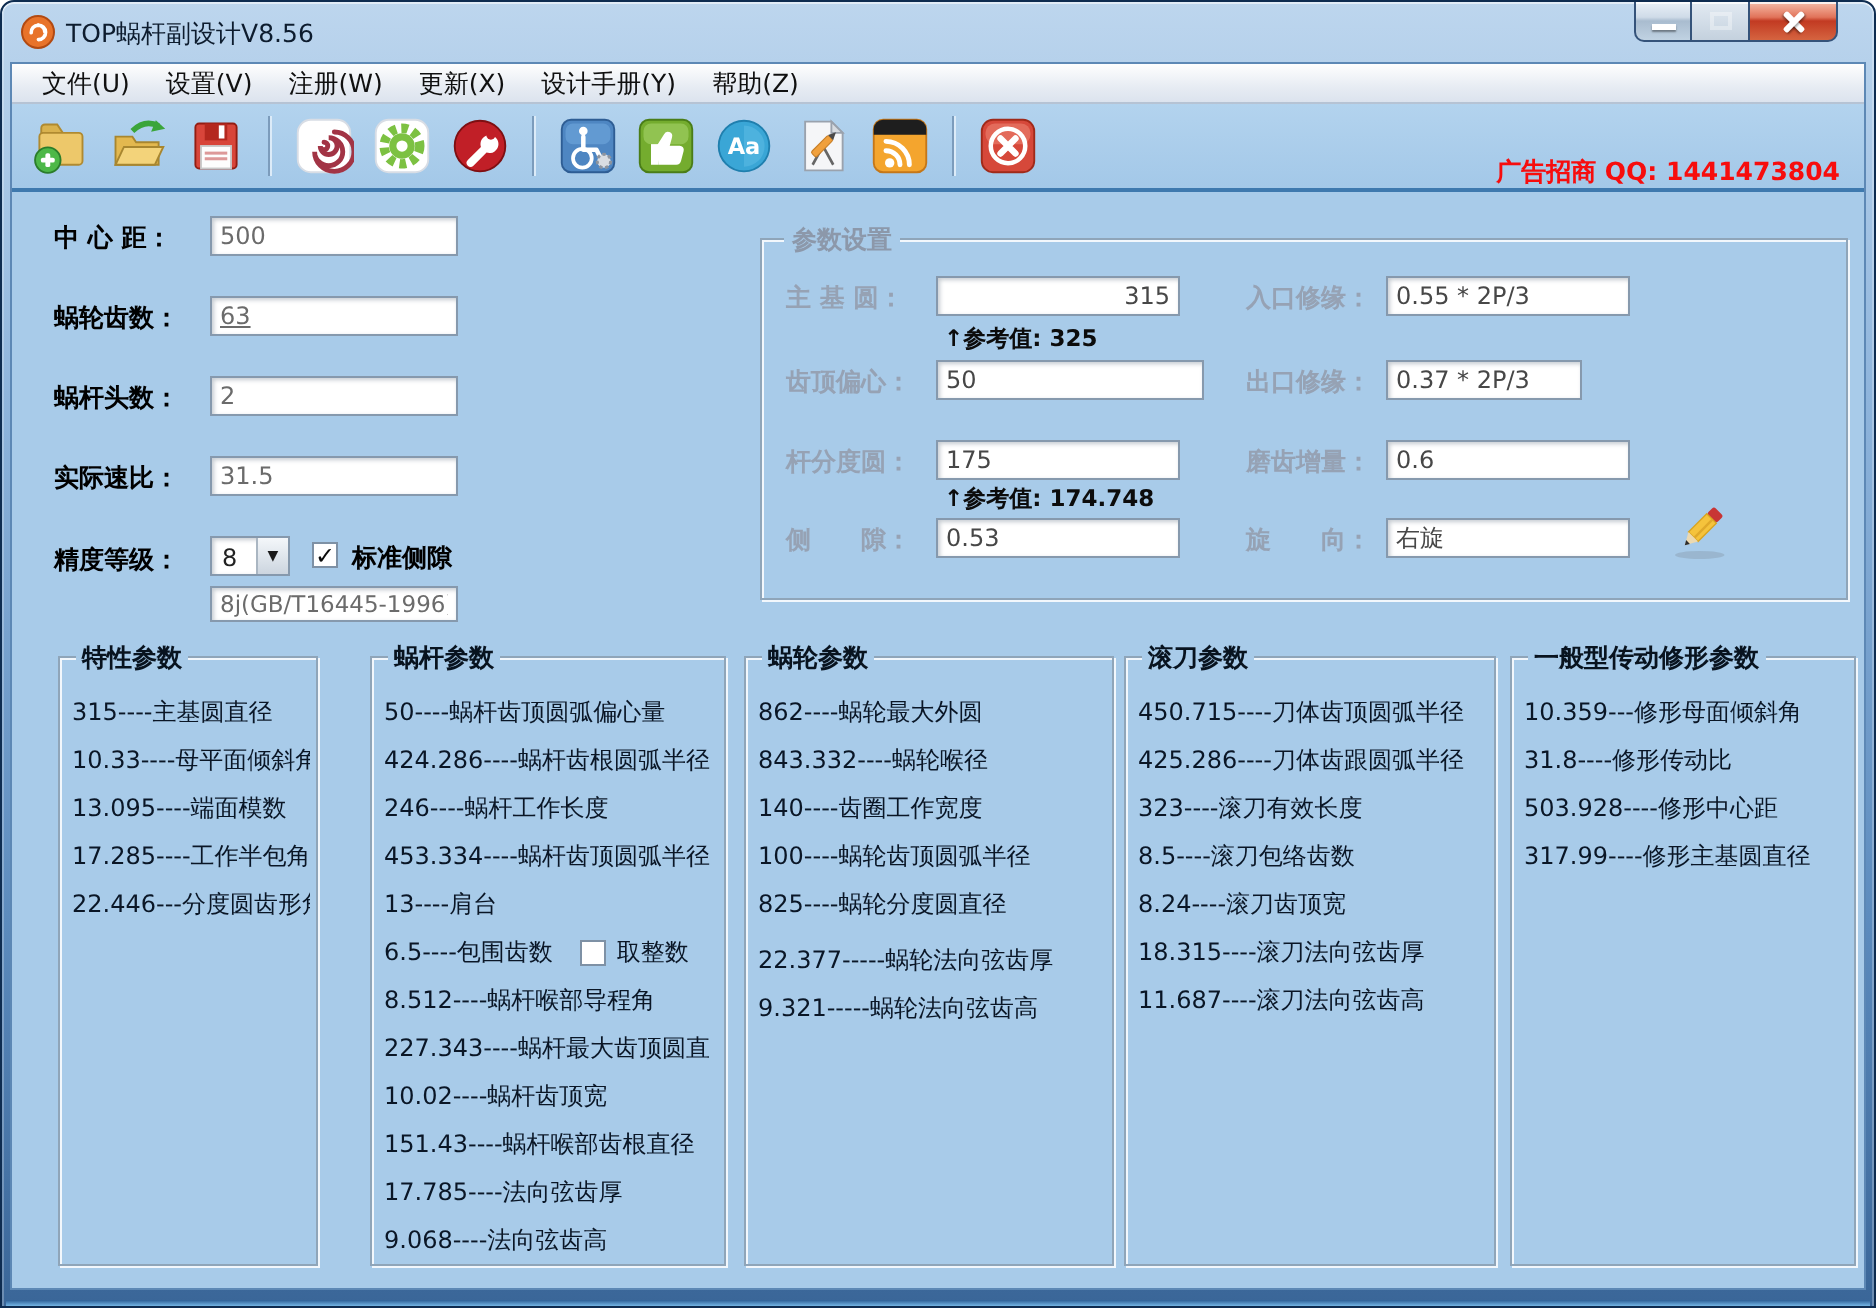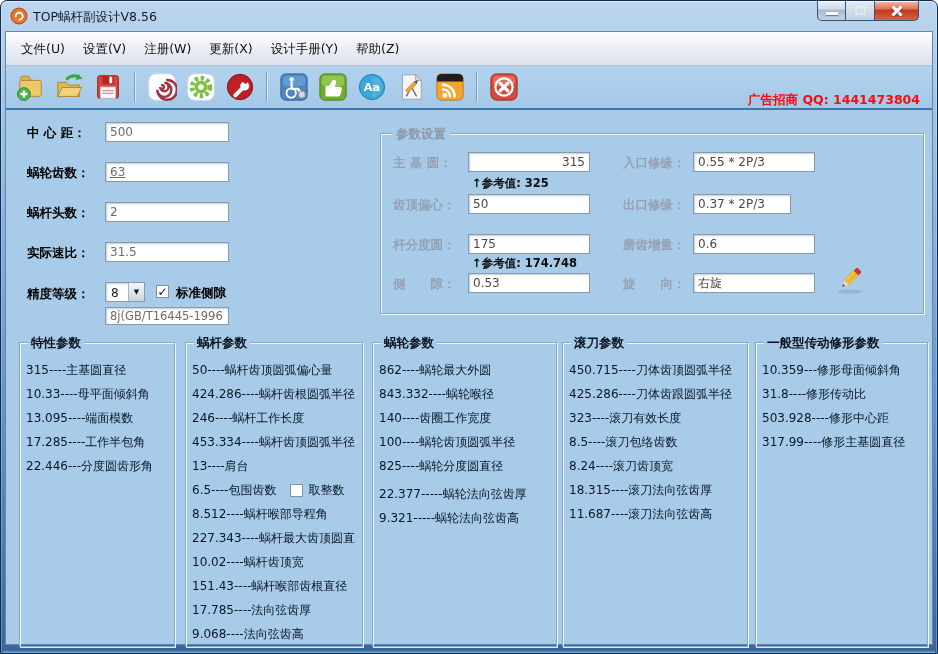--- a/index.html
+++ b/index.html
@@ -27,21 +27,21 @@
     box-shadow:0 1px 1px rgba(0,0,0,.4);}
   .g-max{position:absolute;left:9px;top:5px;width:11px;height:9px;border:2px solid rgba(255,255,255,.8);opacity:.45;}
   .g-x{position:absolute;inset:0;}
   .g-x::before,.g-x::after{content:"";position:absolute;left:50%;top:50%;width:13px;height:3px;
     background:#fff;border-radius:1px;box-shadow:0 1px 1px rgba(0,0,0,.35);}
   .g-x::before{transform:translate(-50%,-50%) rotate(45deg);}
   .g-x::after{transform:translate(-50%,-50%) rotate(-45deg);}
   
   .client{position:absolute;left:4px;right:4px;top:30px;bottom:8px;background:#a8cbe9;
     border:1px solid #5d88b5;display:flex;flex-direction:column;}
-  .menubar{height:34px;background:linear-gradient(#fefefe,#e7ecf3 60%,#dce3ee);
+  .menubar{height:20px;background:linear-gradient(#fefefe,#e7ecf3 60%,#dce3ee);
     border-bottom:1px solid #b6c3d4;display:flex;align-items:center;padding-left:6px;flex:none;}
   .menu-item{padding:0 9px;font-size:12.5px;color:#101010;line-height:22px;cursor:default;}
   .toolbar{height:44px;flex:none;position:relative;display:flex;align-items:center;
     padding-left:8px;gap:7px;border-bottom:2px solid #3e79ae;
     background:linear-gradient(#b3d3ee,#a3c8e8);}
   .tbtn{width:32px;height:32px;display:flex;align-items:center;justify-content:center;flex:none;}
   .tbtn svg{width:30px;height:30px;display:block;}
   .tsep{width:2px;height:30px;border-left:1px solid #7c9cbc;border-right:1px solid #dcebf8;margin:0 3px;flex:none;}
   .ad{position:absolute;right:12px;top:26px;color:#f70d0d;font-size:12.5px;font-weight:bold;white-space:nowrap;}
   .main{flex:1;position:relative;background:#a8cbe9;font-size:12px;}
@@ -238,21 +238,21 @@
       <input class="tbox" style="left: 99px; top: 197px; width: 124px; height: 18px; font-size: 11.5px;" readonly="" value="8j(GB/T16445-1996)">
 
       <div class="group etched">
         <span class="gtitle">参数设置</span>
 
         <span class="glabel" style="left:12px;top:21px">主 基 圆：</span>
         <input class="tbox gbox" style="left: 87px; top: 18px; width: 122px; text-align: right;" readonly="" value="315">
         <span class="ref" style="left:91px;top:42px">↑参考值: 325</span>
 
         <span class="glabel" style="left:12px;top:63px">齿顶偏心：</span>
-        <input class="tbox gbox" style="left: 87px; top: 60px; width: 122px;" readonly="" value="50">
+        <input class="tbox gbox" style="left: 87px; top: 60px; width: 134px;" readonly="" value="50">
 
         <span class="glabel" style="left:12px;top:103px">杆分度圆：</span>
         <input class="tbox gbox" style="left: 87px; top: 100px; width: 122px;" readonly="" value="175">
         <span class="ref" style="left:91px;top:122px">↑参考值: 174.748</span>
 
         <span class="glabel" style="left:12px;top:142px">侧　　隙：</span>
         <input class="tbox gbox" style="left: 87px; top: 139px; width: 122px;" readonly="" value="0.53">
 
         <span class="glabel" style="left:242px;top:21px">入口修缘：</span>
         <input class="tbox gbox" style="left: 312px; top: 18px; width: 122px;" readonly="" value="0.55 * 2P/3">
@@ -268,21 +268,21 @@
           <g transform="rotate(135 16 16)">
             <rect x="5.5" y="13" width="4.5" height="6" rx="1.2" fill="#c83535"></rect>
             <rect x="10" y="13" width="11.5" height="6" fill="#f5c33c" stroke="#d9a41f" stroke-width=".6"></rect>
             <rect x="10" y="14.8" width="11.5" height="1.1" fill="#e0a92a"></rect>
             <path d="M21.5 13 l5.3 3 -5.3 3z" fill="#ecd9b0"></path>
             <path d="M24.8 14.8 l2 1.2 -2 1.2z" fill="#2c2c2c"></path>
           </g>
         </svg>
       </div>
 
-      <div class="panel etched" style="left:13px;width:156px">
+      <div class="panel etched" style="left:23px;width:130px">
         <span class="ptitle">特性参数</span>
         <div class="pbody">
           <div class="pitem">315----主基圆直径</div>
           <div class="pitem">10.33----母平面倾斜角</div>
           <div class="pitem">13.095----端面模数</div>
           <div class="pitem">17.285----工作半包角</div>
           <div class="pitem">22.446---分度圆齿形角</div>
         </div>
       </div>
 

